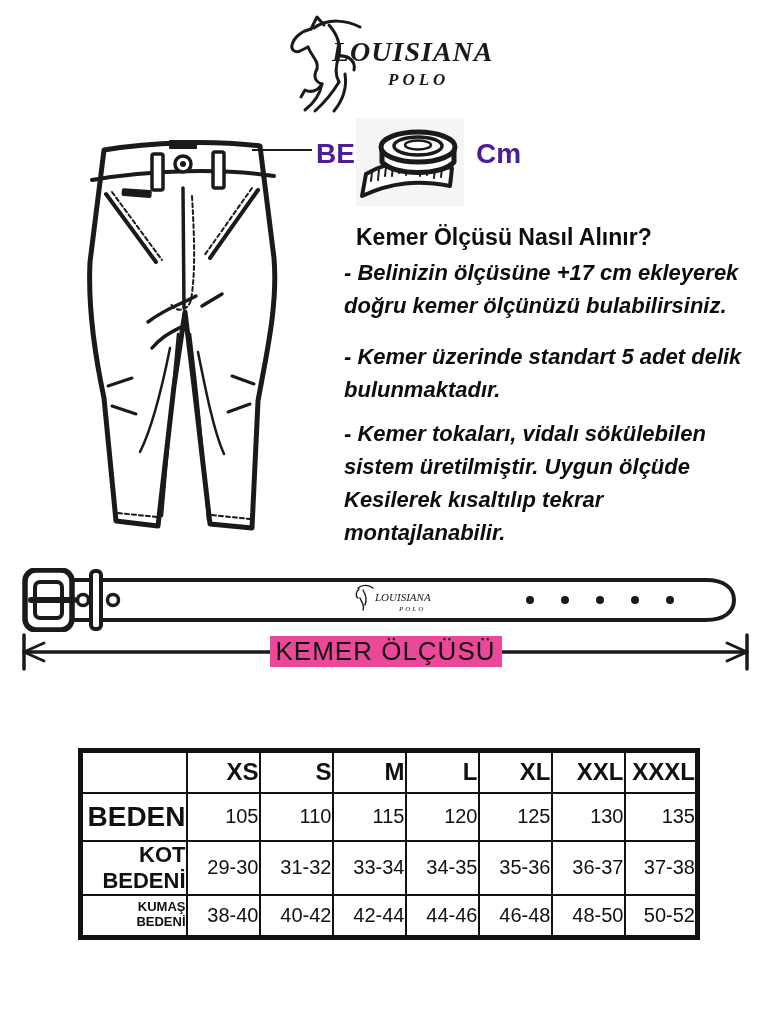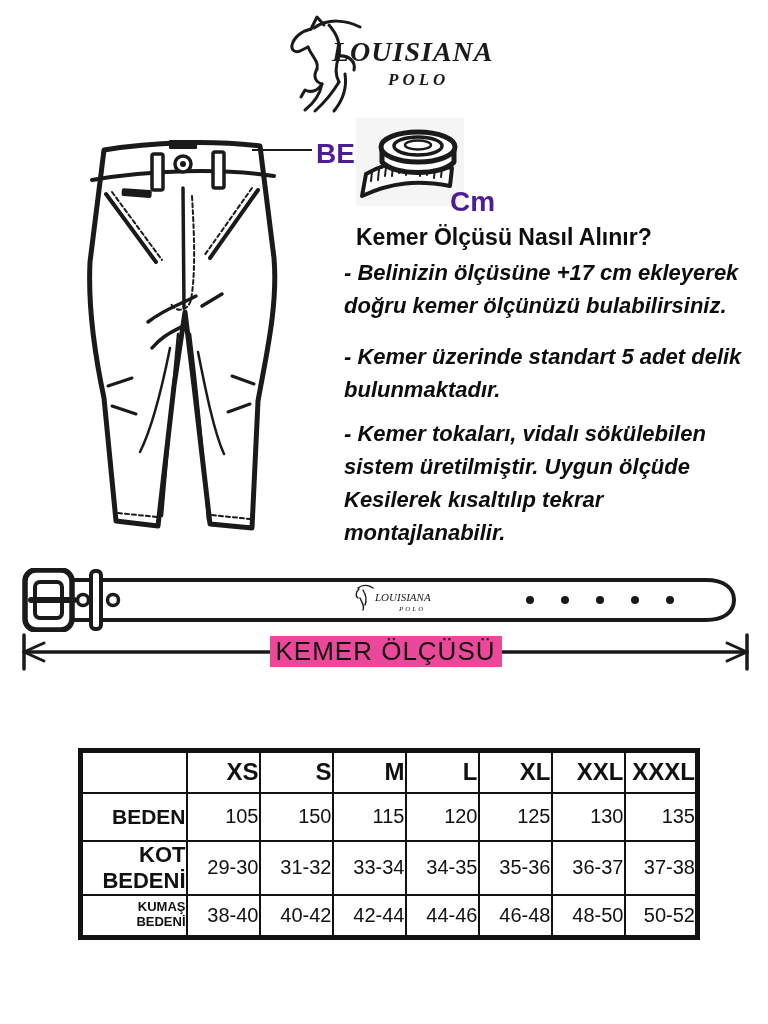--- a/index.html
+++ b/index.html
@@ -31,21 +31,21 @@
                  background:#ec4899;padding:0 6px;}
 
   
   table.size{border-collapse:collapse;table-layout:fixed;width:622px;
              border:5px solid #111;background:#fff;}
   table.size th,table.size td{border:2px solid #111;text-align:right;
              vertical-align:middle;padding:0;overflow:hidden;}
   table.size col.lbl{width:106px;}
   tr.hdr{height:42px;} tr.r-beden{height:48px;} tr.r-kot{height:45px;} tr.r-kumas{height:43px;}
   .col-h{font-weight:bold;font-size:24px;}
-  .lbl-beden{font-weight:bold;font-size:21px;}
+  .lbl-beden{font-weight:bold;font-size:28px;}
   .lbl-kot{font-weight:bold;font-size:22px;}
   .lbl-kumas{font-weight:bold;font-size:13px;line-height:1.15;white-space:pre-line;}
   .val{font-weight:400;font-size:20px;}
 
   svg .ink{stroke:#1a1a1a;fill:none;stroke-linecap:round;stroke-linejoin:round;}
   svg .fillw{fill:#ffffff;}
   svg .filled{fill:#1a1a1a;stroke:none;}
 </style>
 </head>
 <body>
@@ -129,21 +129,21 @@
     <path d="M77 45 L76 56"></path>
       <path d="M84 46 L83 55"></path>
   </g>
 
   <path class="ink fillw" stroke-width="5" d="M24 26 L24 40 C36 54 84 54 96 40 L96 26"></path>
 
   <ellipse class="ink fillw" stroke-width="5" cx="60" cy="25" rx="37" ry="15"></ellipse>
   <ellipse class="ink fillw" stroke-width="3.5" cx="60" cy="24" rx="24" ry="9"></ellipse>
   <ellipse class="ink fillw" stroke-width="2.5" cx="60" cy="23" rx="13" ry="4.5"></ellipse>
 </svg>
-<div class="abs callout-label" style="left:450px;top:138px;margin-top:48px;">Cm</div>
+<div class="abs callout-label" style="left:476px;top:138px;">Cm</div>
 
 <div class="abs heading" style="left:356px;top:224px;">Kemer Ölçüsü Nasıl Alınır?</div>
 <div class="abs bullets" style="left:344px;top:256px;">
   <p class="bullet b1">- Belinizin ölçüsüne  +17 cm ekleyerek
 doğru  kemer ölçünüzü bulabilirsiniz.</p>
   <p class="bullet b2">- Kemer üzerinde standart 5 adet delik
 bulunmaktadır.</p>
   <p class="bullet b3">- Kemer tokaları, vidalı sökülebilen
 sistem üretilmiştir. Uygun ölçüde
 Kesilerek kısaltılıp tekrar montajlanabilir.</p>
@@ -206,21 +206,21 @@
       <th class="col-h">S</th>
       <th class="col-h">M</th>
       <th class="col-h">L</th>
       <th class="col-h">XL</th>
       <th class="col-h">XXL</th>
       <th class="col-h">XXXL</th>
     </tr>
     <tr class="r-beden">
       <th class="lbl-beden">BEDEN</th>
       <td class="val">105</td>
-      <td class="val">150</td>
+      <td class="val">110</td>
       <td class="val">115</td>
       <td class="val">120</td>
       <td class="val">125</td>
       <td class="val">130</td>
       <td class="val">135</td>
     </tr>
     <tr class="r-kot">
       <th class="lbl-kot">KOT BEDENİ</th>
       <td class="val">29-30</td>
       <td class="val">31-32</td>

